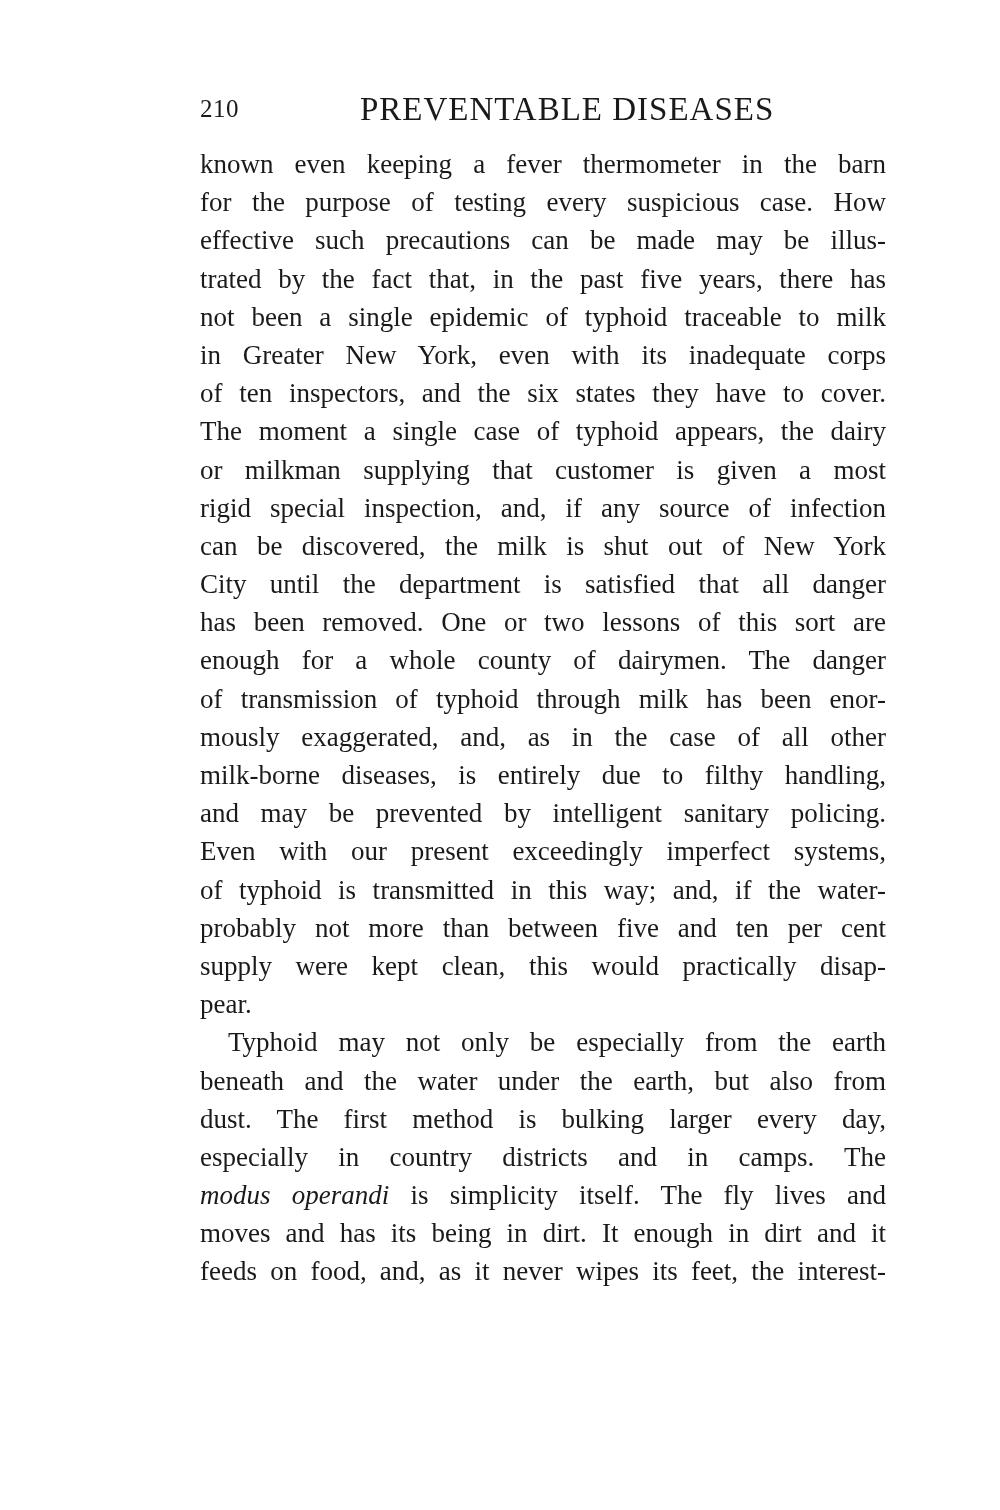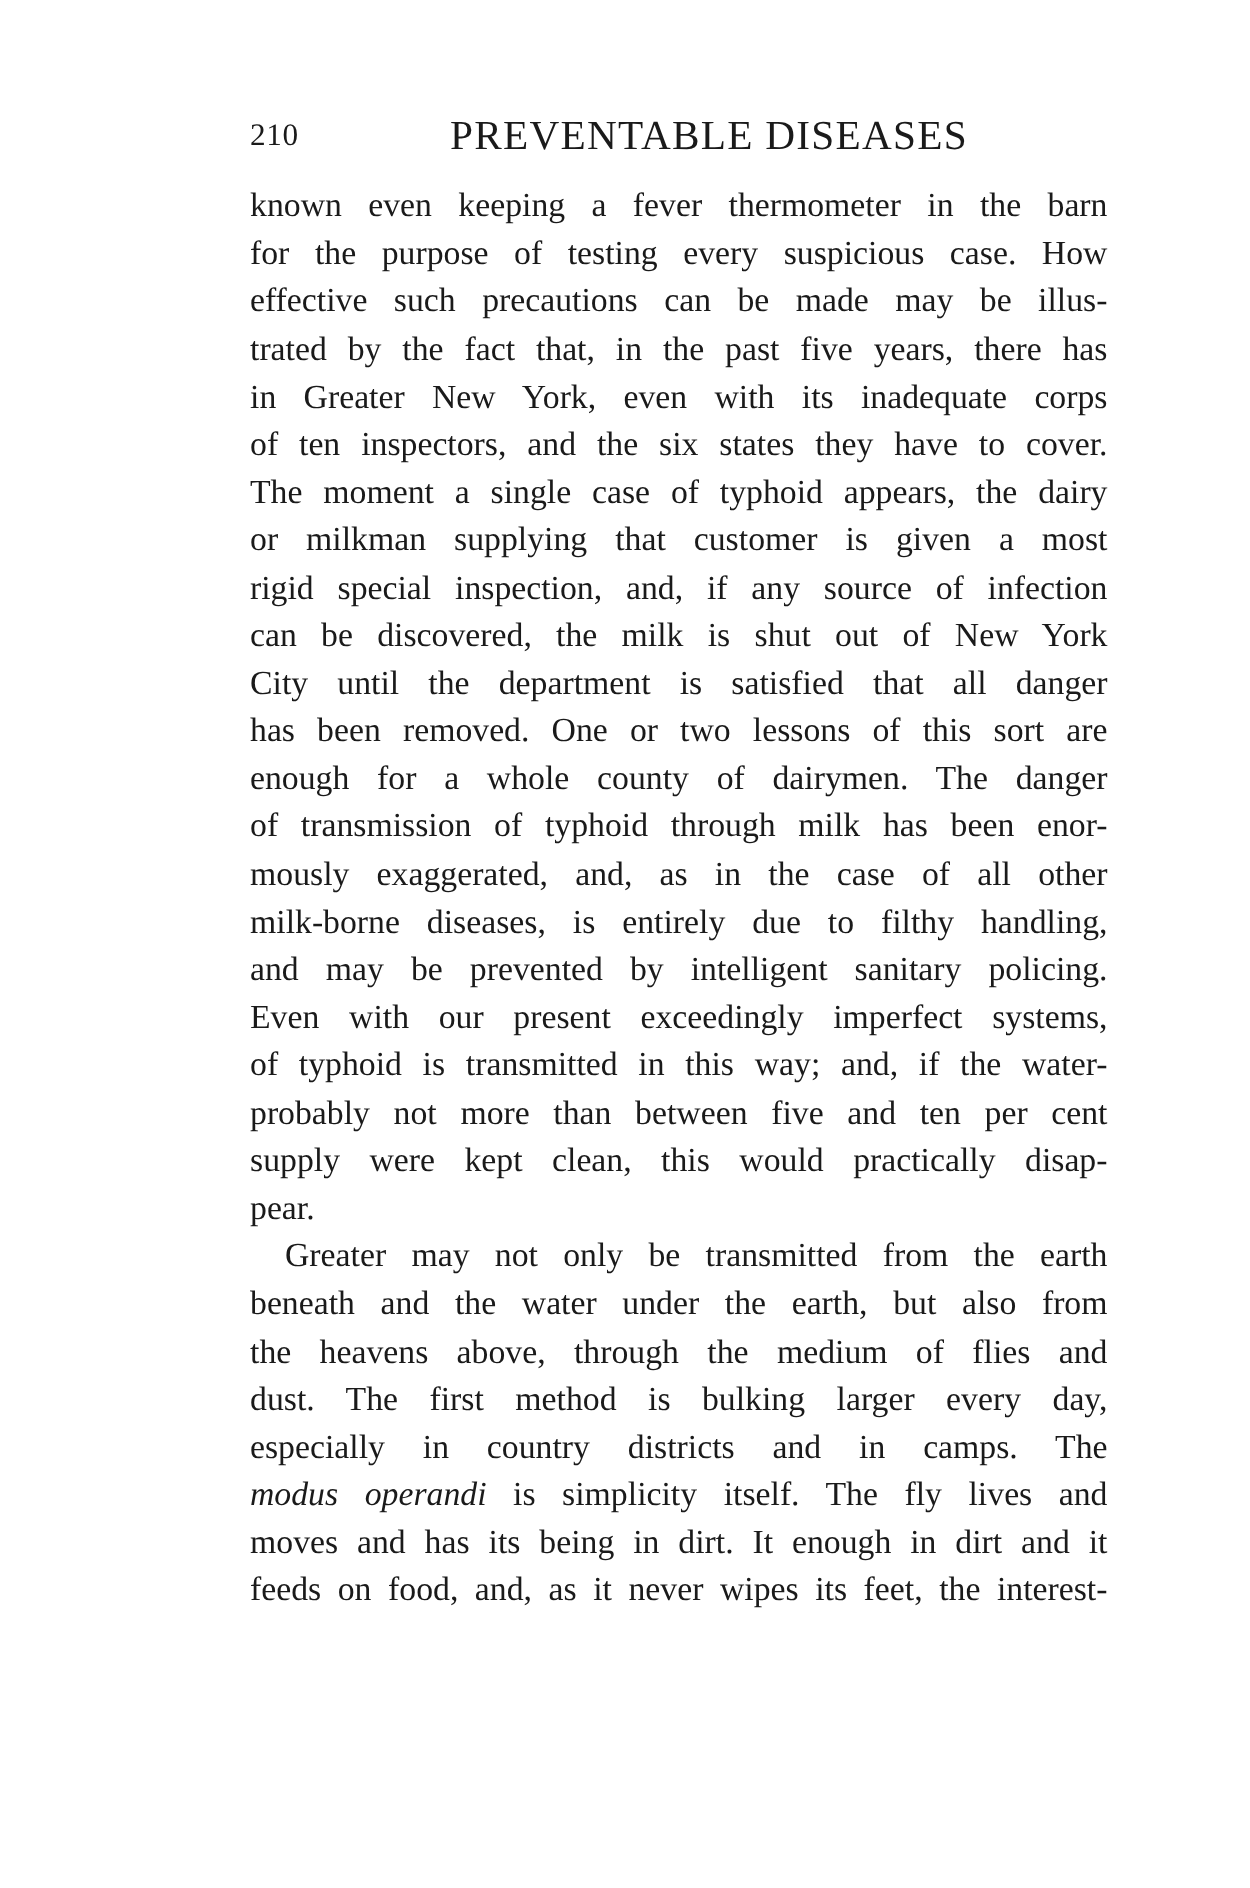--- a/index.html
+++ b/index.html
@@ -38,20 +38,21 @@
     <span class="page-number">210</span>
     <span class="running-title">PREVENTABLE DISEASES</span>
   </div>
 
   <div class="body-text">
     <div class="paragraph">
       <span class="line">known even keeping a fever thermometer in the barn</span>
       <span class="line">for the purpose of testing every suspicious case. How</span>
       <span class="line">effective such precautions can be made may be illus-</span>
       <span class="line">trated by the fact that, in the past five years, there has</span>
+      <span class="line">not been a single epidemic of typhoid traceable to milk</span>
       <span class="line">in Greater New York, even with its inadequate corps</span>
       <span class="line">of ten inspectors, and the six states they have to cover.</span>
       <span class="line">The moment a single case of typhoid appears, the dairy</span>
       <span class="line">or milkman supplying that customer is given a most</span>
       <span class="line">rigid special inspection, and, if any source of infection</span>
       <span class="line">can be discovered, the milk is shut out of New York</span>
       <span class="line">City until the department is satisfied that all danger</span>
       <span class="line">has been removed. One or two lessons of this sort are</span>
       <span class="line">enough for a whole county of dairymen. The danger</span>
       <span class="line">of transmission of typhoid through milk has been enor-</span>
@@ -59,23 +60,22 @@
       <span class="line">milk-borne diseases, is entirely due to filthy handling,</span>
       <span class="line">and may be prevented by intelligent sanitary policing.</span>
       <span class="line">Even with our present exceedingly imperfect systems,</span>
       <span class="line">of typhoid is transmitted in this way; and, if the water-</span>
       <span class="line">probably not more than between five and ten per cent</span>
       <span class="line">supply were kept clean, this would practically disap-</span>
       <span class="line last">pear.</span>
     </div>
 
     <div class="paragraph">
-      <span class="line indent">Greater may not only be transmitted from the earth</span>
+      <span class="line indent">Typhoid may not only be especially from the earth</span>
       <span class="line">beneath and the water under the earth, but also from</span>
-      <span class="line">the heavens above, through the medium of flies and</span>
       <span class="line">dust. The first method is bulking larger every day,</span>
       <span class="line">especially in country districts and in camps. The</span>
       <span class="line"><span class="italic">modus operandi</span><span> is simplicity itself. The fly lives and</span></span>
       <span class="line">moves and has its being in dirt. It enough in dirt and it</span>
       <span class="line">feeds on food, and, as it never wipes its feet, the interest-</span>
     </div>
   </div>
 </div>
 
 </body></html>

